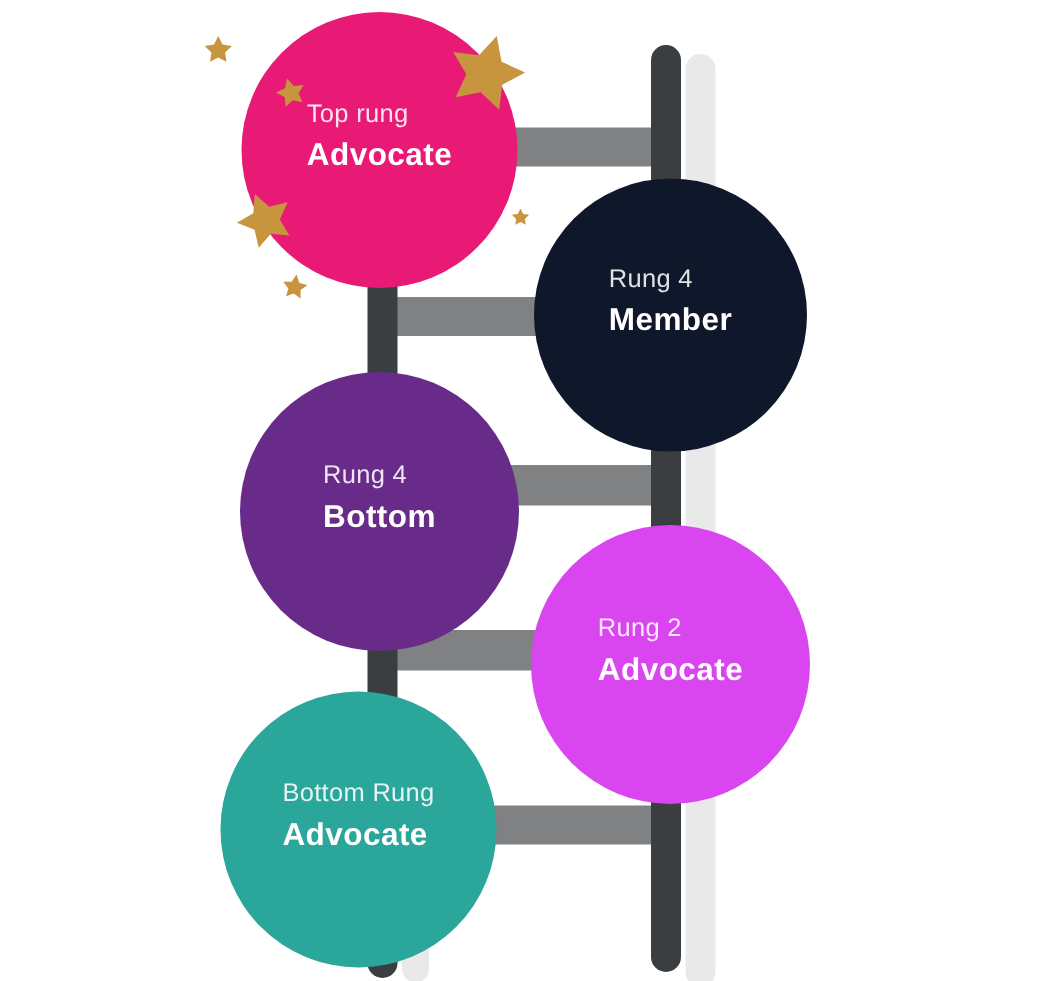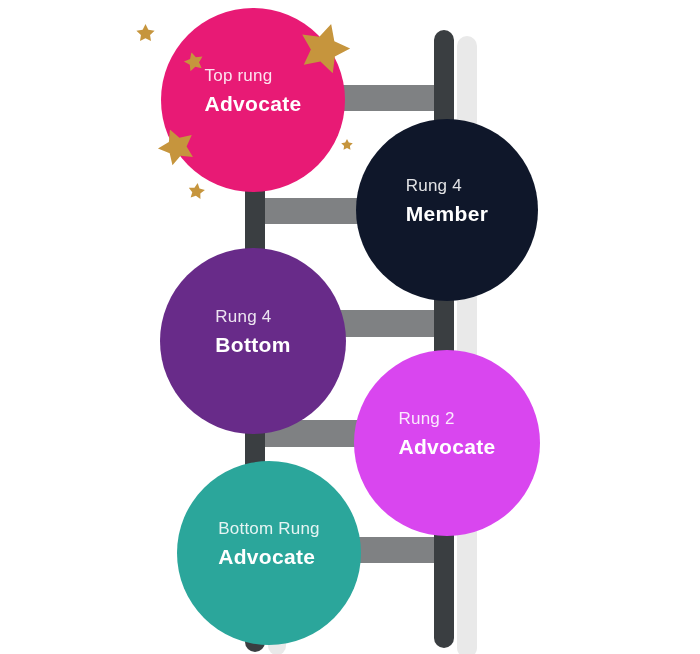--- a/index.html
+++ b/index.html
@@ -72,21 +72,21 @@
     </div>
   </div>
 
   <div class="circle" style="left: 354px; top: 350px; width: 186px; height: 186px; background: #d946ef;">
     <div class="labels">
       <div class="rung-label">Rung 2</div>
       <div class="stage-label">Advocate</div>
     </div>
   </div>
 
-  <div class="circle" style="left: 177px; top: 461px; width: 184px; height: 184px; background: rgb(43, 166, 155);">
+  <div class="circle" style="left: 147px; top: 461px; width: 184px; height: 184px; background: rgb(43, 166, 155);">
     <div class="labels">
       <div class="rung-label">Bottom Rung</div>
       <div class="stage-label">Advocate</div>
     </div>
   </div>
 
   <div class="star" style="left: 136px; top: 24px; width: 19px; height: 19px; background: rgb(198, 149, 61);"></div>
   <div class="star" style="left: 184px; top: 52px; width: 20px; height: 20px; transform: rotate(-15deg); background: rgb(198, 149, 61);"></div>
   <div class="star" style="left: 298px; top: 23px; width: 52px; height: 52px; transform: rotate(16deg); background: rgb(198, 149, 61);"></div>
   <div class="star" style="left: 158px; top: 128px; width: 38px; height: 38px; transform: rotate(-22deg); background: rgb(198, 149, 61);"></div>

